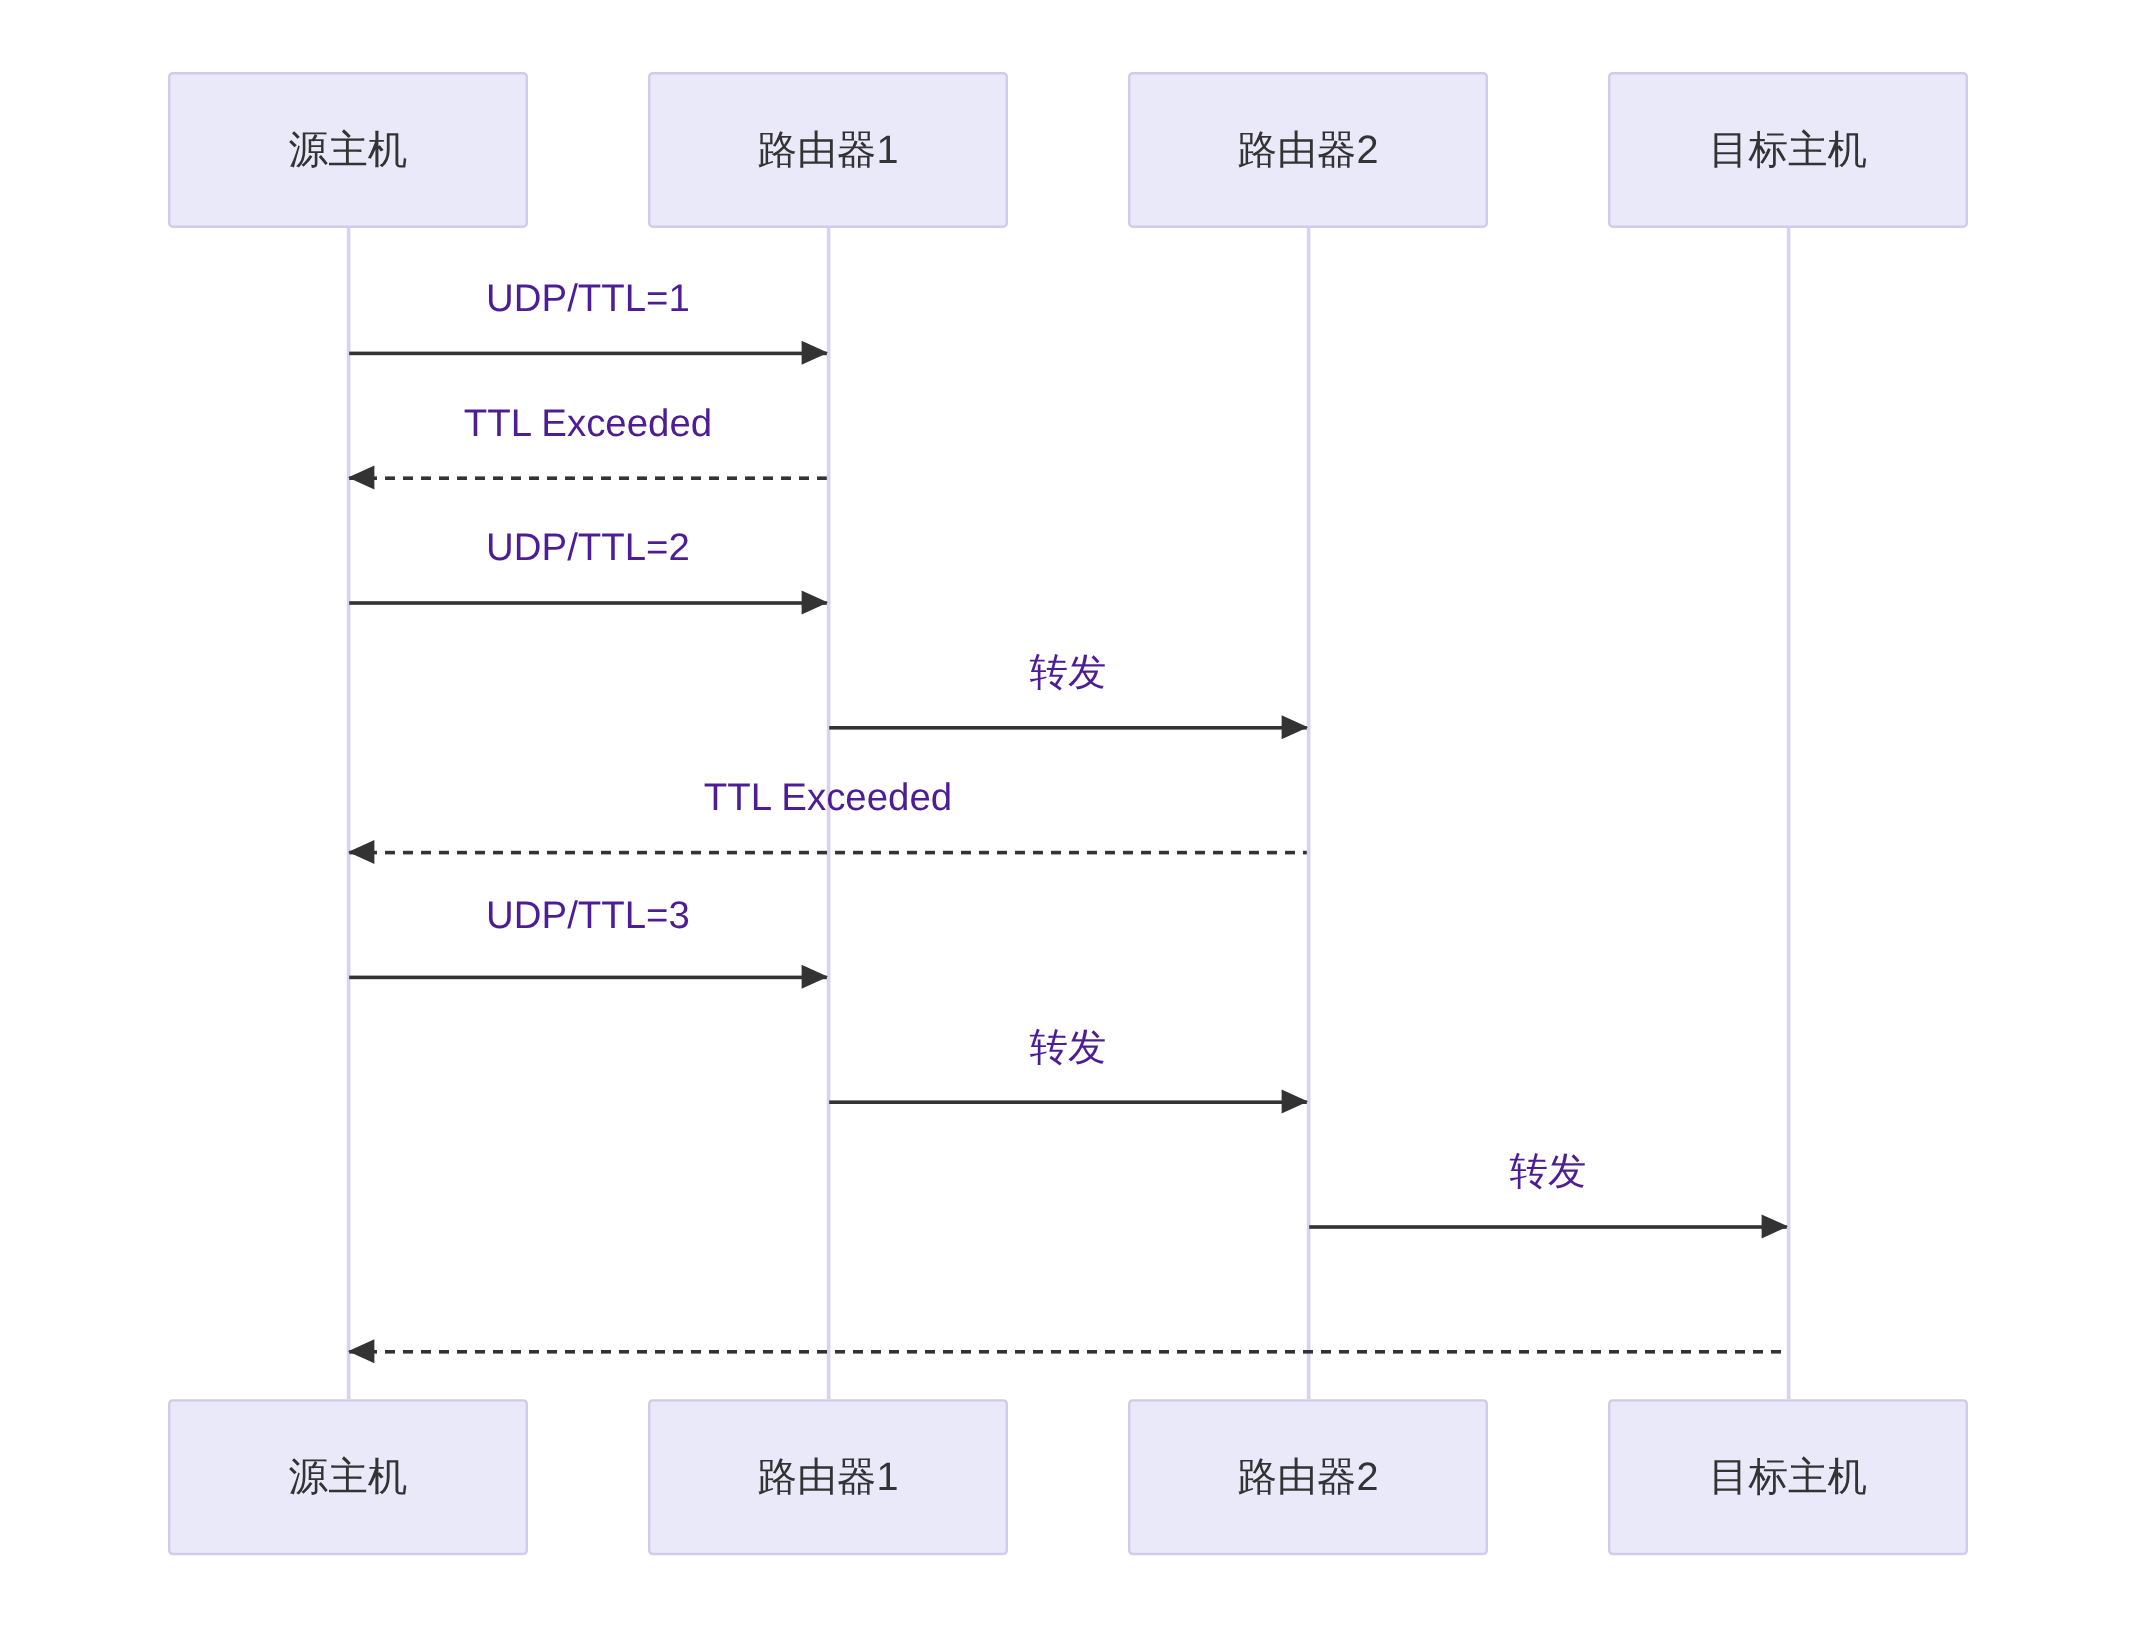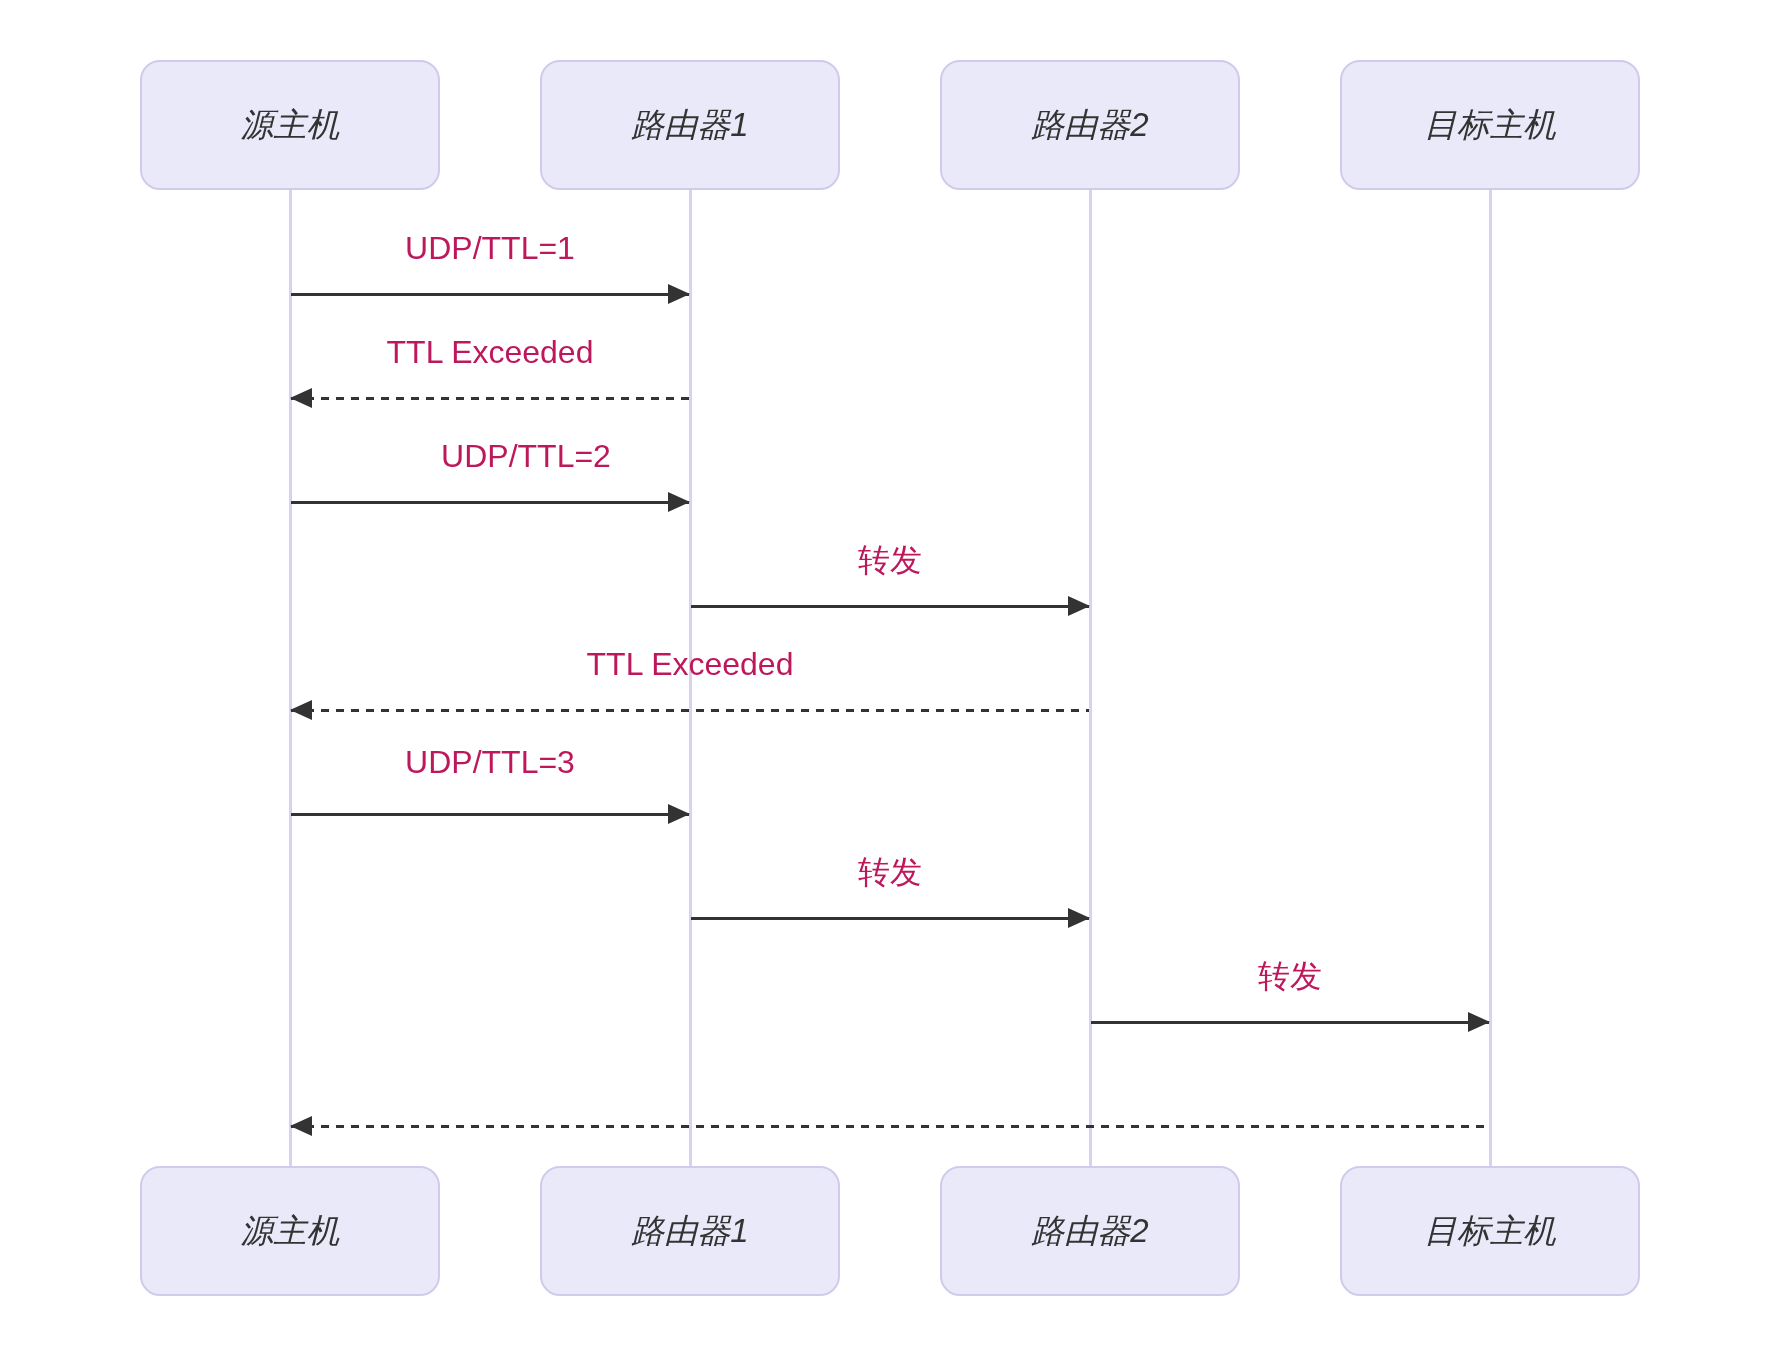--- a/index.html
+++ b/index.html
@@ -15,45 +15,44 @@
     background: #ffffff;
     overflow: hidden;
   }
   .actor-box {
     position: absolute;
     width: 300px;
     height: 130px;
     box-sizing: border-box;
     background: #eae9f9;
     border: 2px solid #d2caec;
-    border-radius: 20px;
+    border-radius: 4px;
     display: flex;
     align-items: center;
     justify-content: center;
     font-size: 33px;
     color: #333333;
     z-index: 3;
-    font-style: italic;
   }
   .actor-label {
     white-space: nowrap;
   }
   .lifeline {
     position: absolute;
     width: 3px;
     background: #d8d1f0;
     z-index: 1;
   }
   .msg-label {
     position: absolute;
     height: 44px;
     line-height: 44px;
     text-align: center;
     font-size: 32px;
-    color: #be185d;
+    color: #4c1d95;
     white-space: nowrap;
     z-index: 2;
   }
   .msg-line {
     position: absolute;
     height: 3px;
     z-index: 2;
   }
   .msg-line.solid {
     background: #333333;
@@ -107,21 +106,21 @@
     </div>
     <div class="actor-box" style="left: 1340px; top: 1166px;">
       <span class="actor-label">目标主机</span>
     </div>
     <div class="msg-label" style="left: 290px; width: 400px; top: 226px;">UDP/TTL=1</div>
     <div class="msg-line solid" style="left: 291px; width: 398px; top: 292.5px;"></div>
     <div class="msg-arrowhead right" style="left: 668px; top: 284px;"></div>
     <div class="msg-label" style="left: 290px; width: 400px; top: 330px;">TTL Exceeded</div>
     <div class="msg-line dashed" style="left: 291px; width: 398px; top: 396.5px;"></div>
     <div class="msg-arrowhead left" style="left: 290px; top: 388px;"></div>
-    <div class="msg-label" style="left: 302px; width: 400px; top: 434px; padding-left: 24px;">UDP/TTL=2</div>
+    <div class="msg-label" style="left: 290px; width: 400px; top: 434px;">UDP/TTL=2</div>
     <div class="msg-line solid" style="left: 291px; width: 398px; top: 500.5px;"></div>
     <div class="msg-arrowhead right" style="left: 668px; top: 492px;"></div>
     <div class="msg-label" style="left: 690px; width: 400px; top: 538px;">转发</div>
     <div class="msg-line solid" style="left: 691px; width: 398px; top: 604.5px;"></div>
     <div class="msg-arrowhead right" style="left: 1068px; top: 596px;"></div>
     <div class="msg-label" style="left: 290px; width: 800px; top: 642px;">TTL Exceeded</div>
     <div class="msg-line dashed" style="left: 291px; width: 798px; top: 708.5px;"></div>
     <div class="msg-arrowhead left" style="left: 290px; top: 700px;"></div>
     <div class="msg-label" style="left: 290px; width: 400px; top: 740px;">UDP/TTL=3</div>
     <div class="msg-line solid" style="left: 291px; width: 398px; top: 812.5px;"></div>

